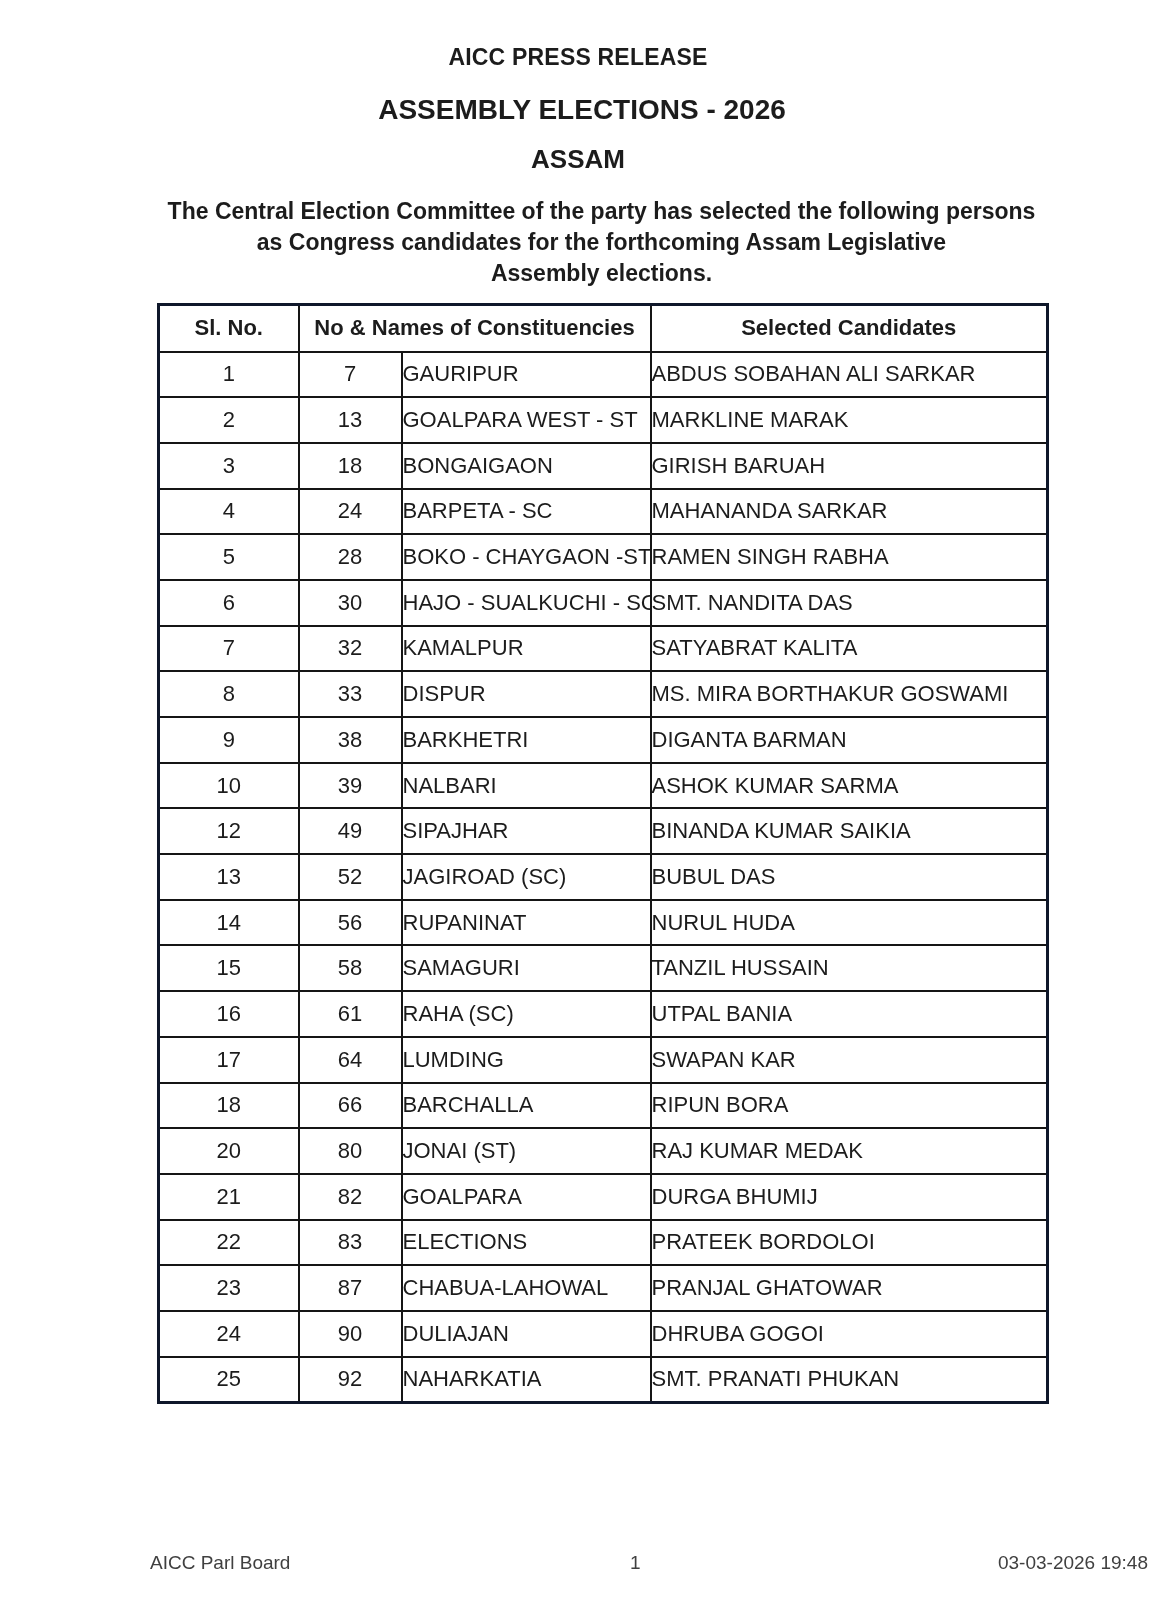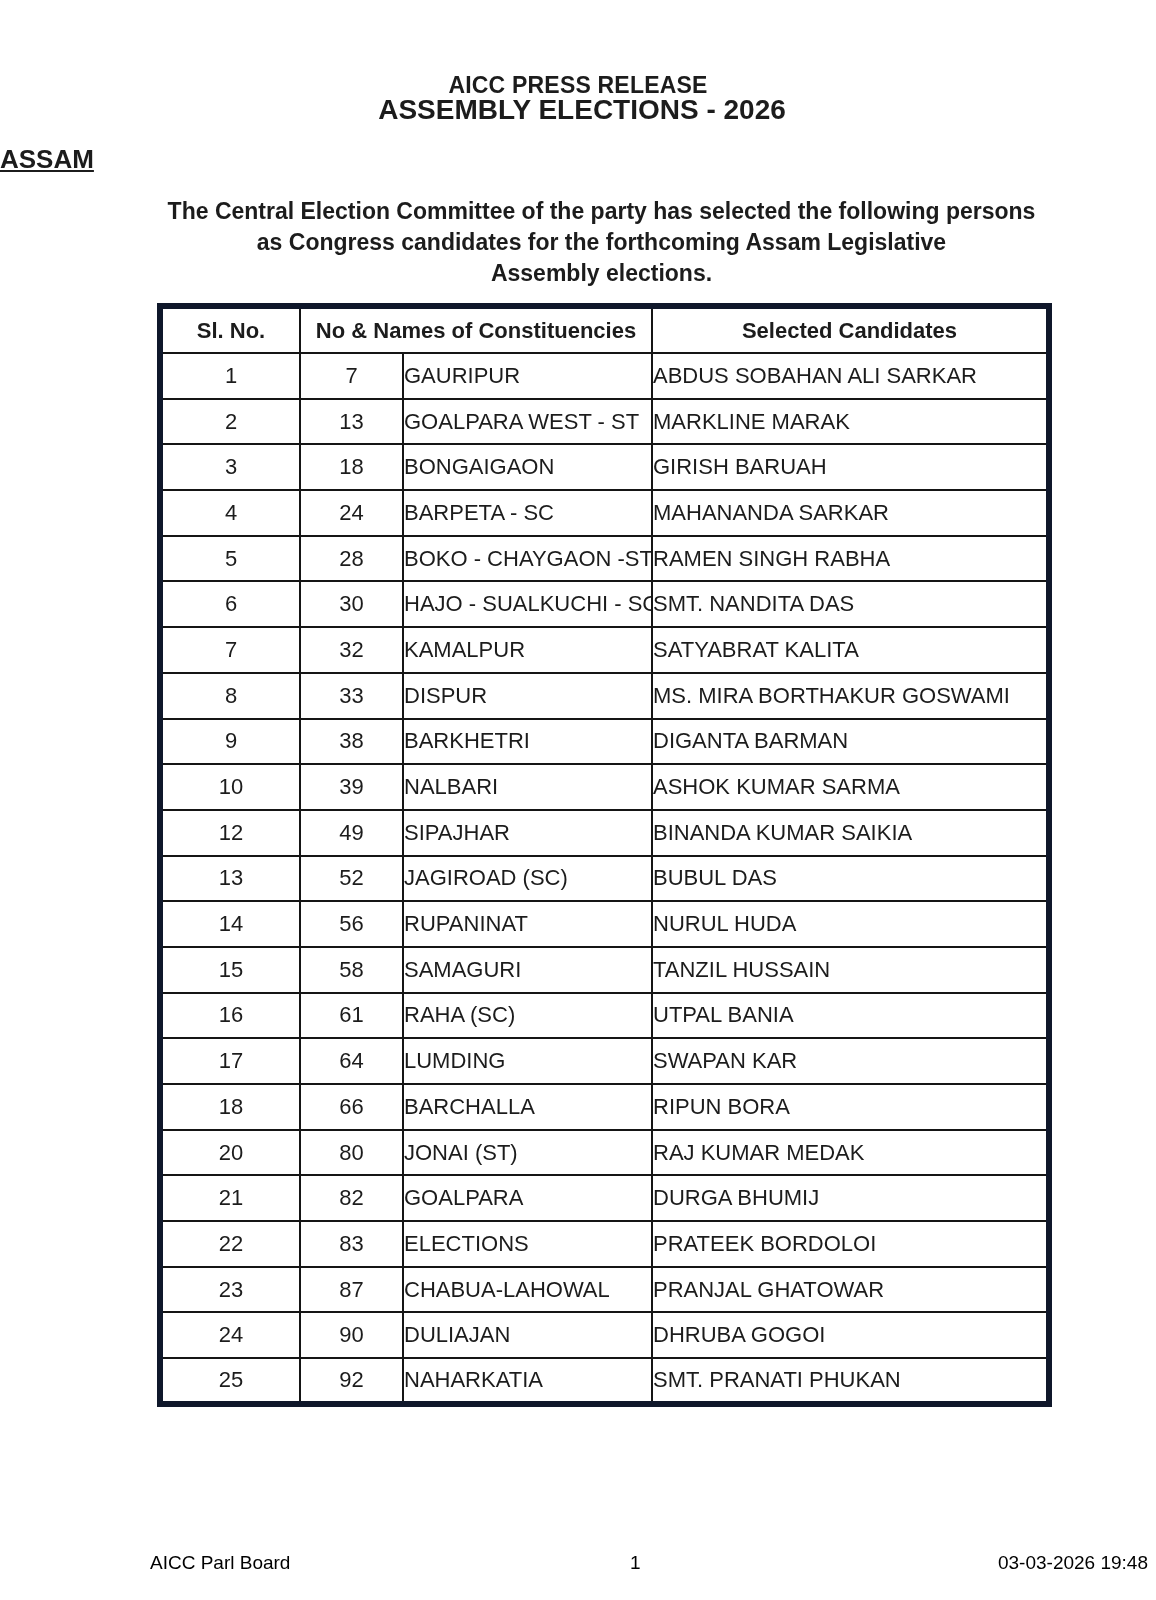--- a/index.html
+++ b/index.html
@@ -12,43 +12,43 @@
   }
   .page {
     position: relative;
     width: 1156px; height: 1600px;
     background: #ffffff;
     overflow: hidden;
   }
   .kicker {
     position: absolute; top: 44px; left: 0; right: 0;
     text-align: center;
-    font-size: 23px; font-weight: bold; letter-spacing: 0.2px; margin-top: 28px;
+    font-size: 23px; font-weight: bold; letter-spacing: 0.2px;
   }
   .title {
     position: absolute; top: 94px; left: 8px; right: 0;
     text-align: center;
     font-size: 28px; font-weight: bold;
   }
   .state {
     position: absolute; top: 144px; left: 0; right: 0;
-    text-align: left;
-    font-size: 26px; font-weight: bold; text-decoration: underline;
+    text-align: center;
+    font-size: 26px; font-weight: bold;
   }
   .intro {
     position: absolute; top: 196px; left: 0; right: 0;
     text-align: center;
     font-size: 23px; font-weight: bold; line-height: 31px; margin-left: 47px;
   }
   table.cand {
     position: absolute; left: 157px; top: 303px;
     width: 889px;
     border-collapse: collapse;
     table-layout: fixed;
-    border: 6px solid #0f172a;
+    border: 3px solid #0f172a;
   }
   table.cand th, table.cand td {
     border: 2px solid #151515;
     font-size: 22px;
     padding: 0;
     overflow: hidden;
     white-space: nowrap;
   }
   table.cand th {
     height: 47px;
@@ -62,21 +62,21 @@
     vertical-align: middle;
   }
   td.c-center { text-align: center; }
   td.c-left { text-align: left; padding-left: 7px; }
   .col-sl   { width: 140px; }
   .col-no   { width: 103px; }
   .col-name { width: 249px; }
   .col-cand { width: 397px; }
   .footer {
     position: absolute; top: 1552px; left: 0; right: 0; height: 28px;
-    font-size: 19px; color: #000000;
+    font-size: 19px; color: #404040;
   }
   .footer .f-left  { position: absolute; left: 150px; top: 0; }
   .footer .f-page  { position: absolute; left: 630px; top: 0; }
   .footer .f-right { position: absolute; right: 8px; top: 0; margin-left: 34px; }
 </style>
 </head>
 <body>
 
 <div class="page">
 

